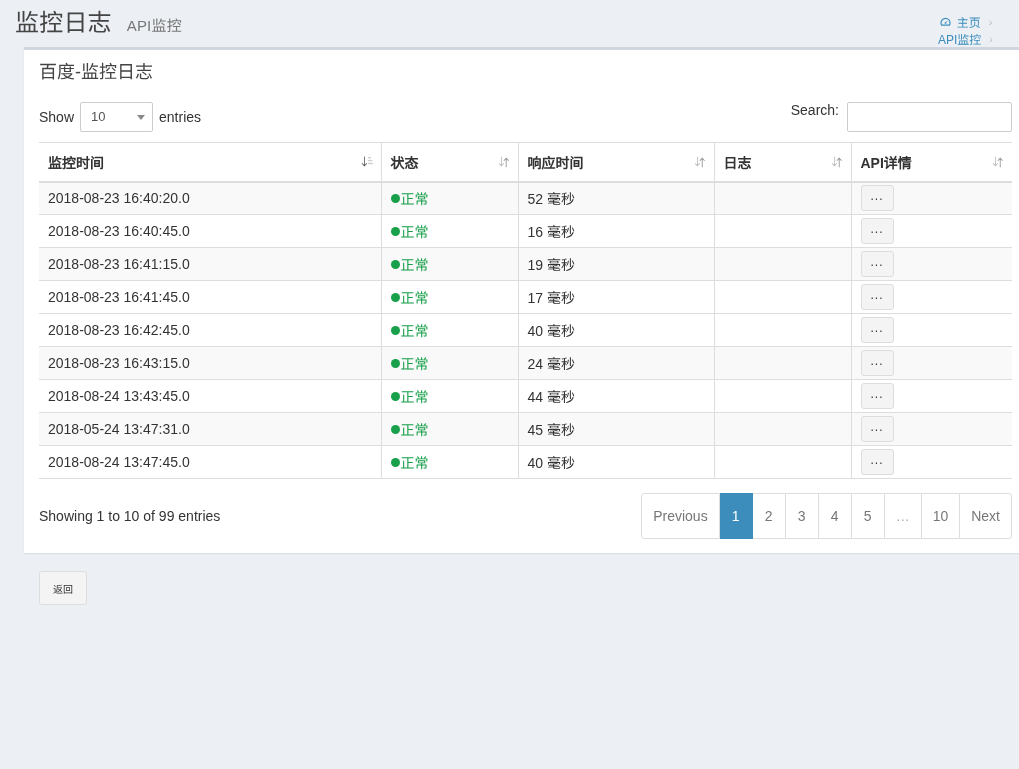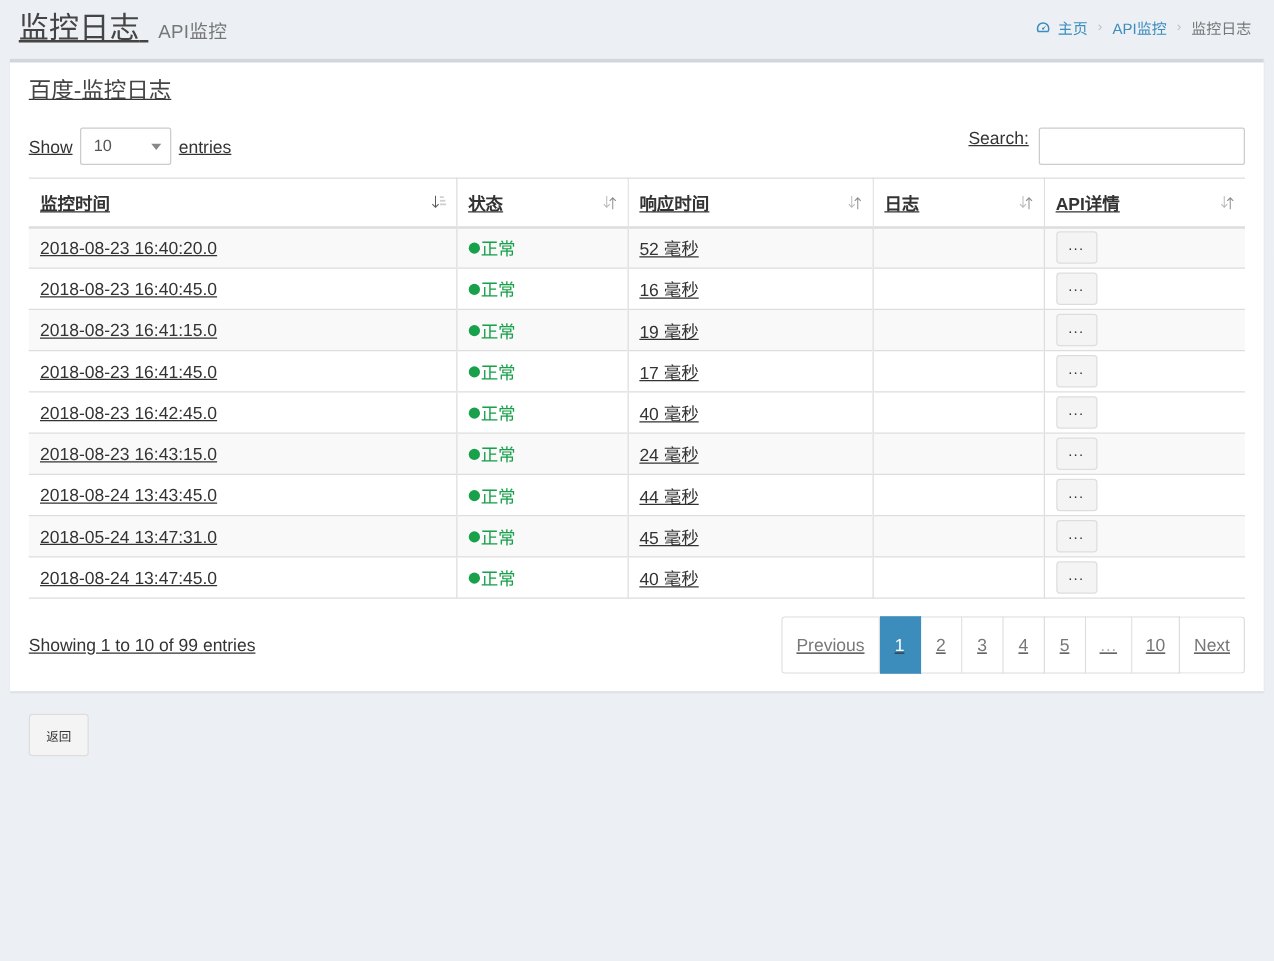--- a/index.html
+++ b/index.html
@@ -22,40 +22,40 @@
     background: #ecf0f5;
   }
   .content-header h1 {
     margin: 0;
     font-size: 24px;
     font-weight: 400;
     color: #444;
     line-height: 30px;
     display: inline-block;
     letter-spacing: 0.2px;
-    text-decoration: underline;
   }
   .content-header h1 small {
     font-size: 15px;
     color: #777;
     display: inline-block;
     margin-left: 8px;
     font-weight: 400;
   }
   .breadcrumb {
     position: absolute;
     top: 13px;
     right: 18px;
     font-size: 12px;
     background: transparent;
     padding: 0;
     margin: 0;
     list-style: none;
     display: flex;
     align-items: center;
+    flex-direction: column;
   }
   .breadcrumb li { display: flex; align-items: center; }
   .breadcrumb a {
     color: #3c8dbc;
     text-decoration: none;
     display: flex;
     align-items: center;
   }
   .breadcrumb .sep {
     color: #b7bfc6;
@@ -66,22 +66,21 @@
   .dash-icon {
     margin-right: 5px;
     display: inline-block;
     width: 13px; height: 13px;
     position: relative;
     top: 1px;
   }
 
   
   .content {
-    padding: 0 8px;
-    text-decoration: underline;
+    padding: 0 24px;
   }
   .box {
     background: #fff;
     border-top: 3px solid #d2d6de;
     border-radius: 0;
     position: relative;
     box-shadow: 0 1px 1px rgba(0,0,0,0.08);
     width: 1003px;
   }
   .box-header {

